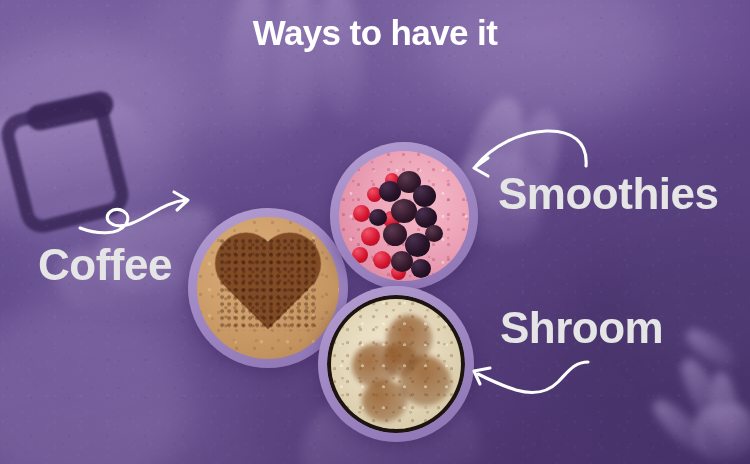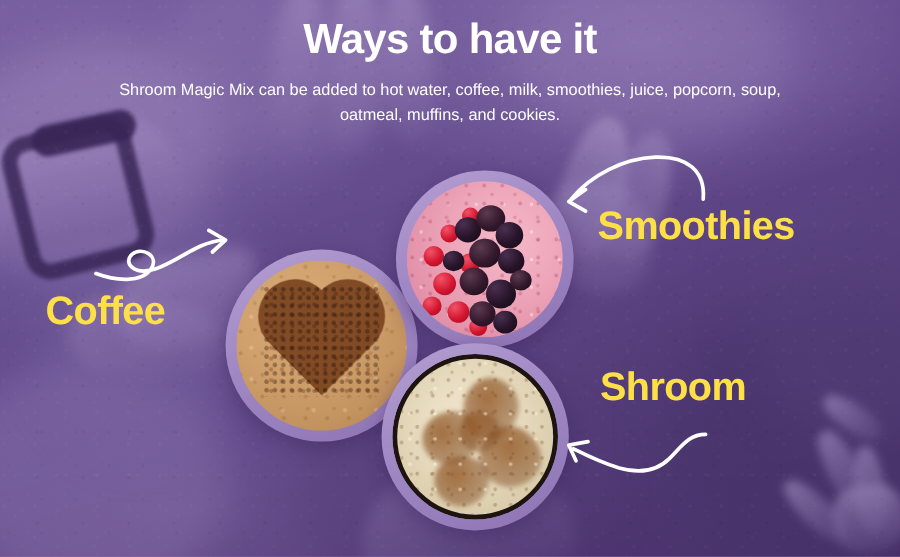--- a/index.html
+++ b/index.html
@@ -130,22 +130,22 @@
     position: absolute; left: 92px; width: 566px; top: 64px;
     text-align: center;
     color: #ffffff;
     font-size: 13.6px;
     font-weight: 400;
     line-height: 1.55;
   }
 
   .label {
     position: absolute;
-    color: #fde047;
-    font-size: 33px;
+    color: #e5e5e5;
+    font-size: 44px;
     font-weight: 700;
     letter-spacing: -0.5px;
     white-space: nowrap;
   }
   .label-classic   { left: 38px;  top: 240px; }
   .label-smoothies { left: 498px; top: 169px; }
   .label-coffee    { left: 500px; top: 303px; }
 
   
   .cup { position: absolute; border-radius: 50%; }
@@ -348,21 +348,20 @@
         <div class="cinn c2"></div>
         <div class="cinn c3"></div>
         <div class="cinn c4"></div>
         <div class="cinn c5"></div>
         <div class="coffee-speckle"></div>
       </div>
     </div>
   </div>
 
   <div class="headline">Ways to have it</div>
-  <div class="subhead">Shroom Magic Mix can be added to hot water, coffee, milk, smoothies, juice, popcorn, soup, oatmeal, muffins, and cookies.</div>
 
   <svg class="arrow-svg" style="left:78px; top:186px;" width="140" height="70" viewBox="0 0 140 70">
     <path class="arrow-path" d="M2 42 C 18 48, 40 50, 48 38 C 55 27, 40 19, 32 26 C 24 33, 34 44, 52 38 C 72 31, 86 16, 108 14"></path>
     <path class="arrow-path" d="M96 6 L110 14 L99 24"></path>
   </svg>
   <div class="label label-classic">Coffee</div>
 
   <svg class="arrow-svg" style="left:468px; top:122px;" width="130" height="70" viewBox="0 0 130 70">
     <path class="arrow-path" d="M118 44 C 120 20, 104 8, 78 9 C 52 10, 24 24, 8 44"></path>
     <path class="arrow-path" d="M20 36 L6 46 L20 54"></path>

